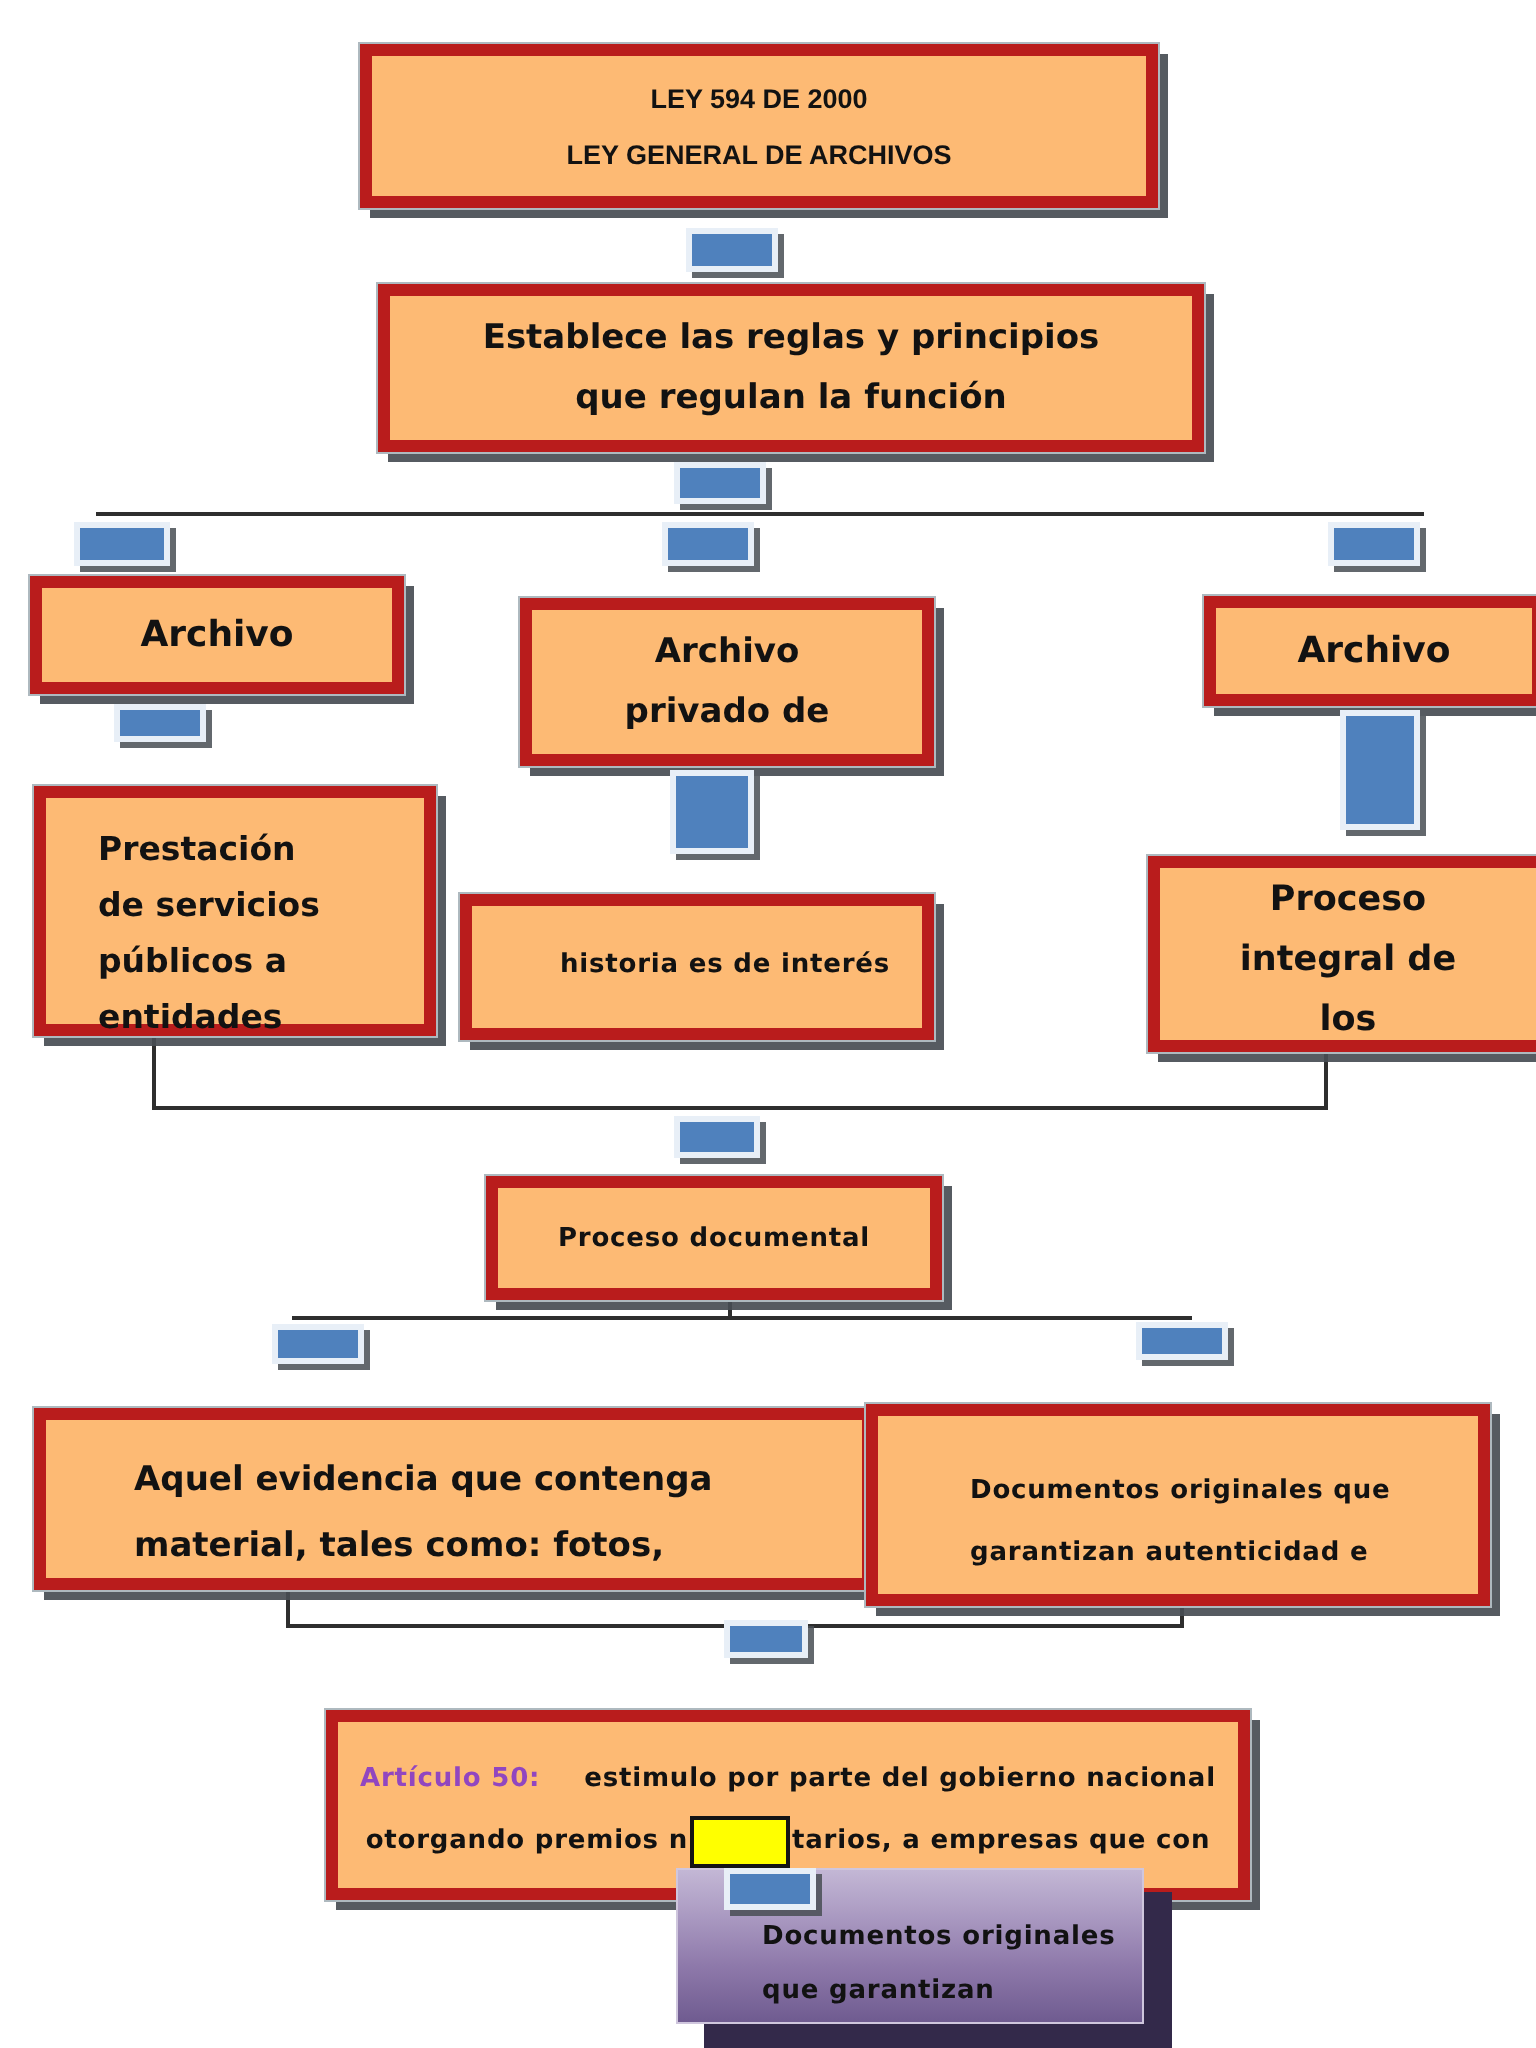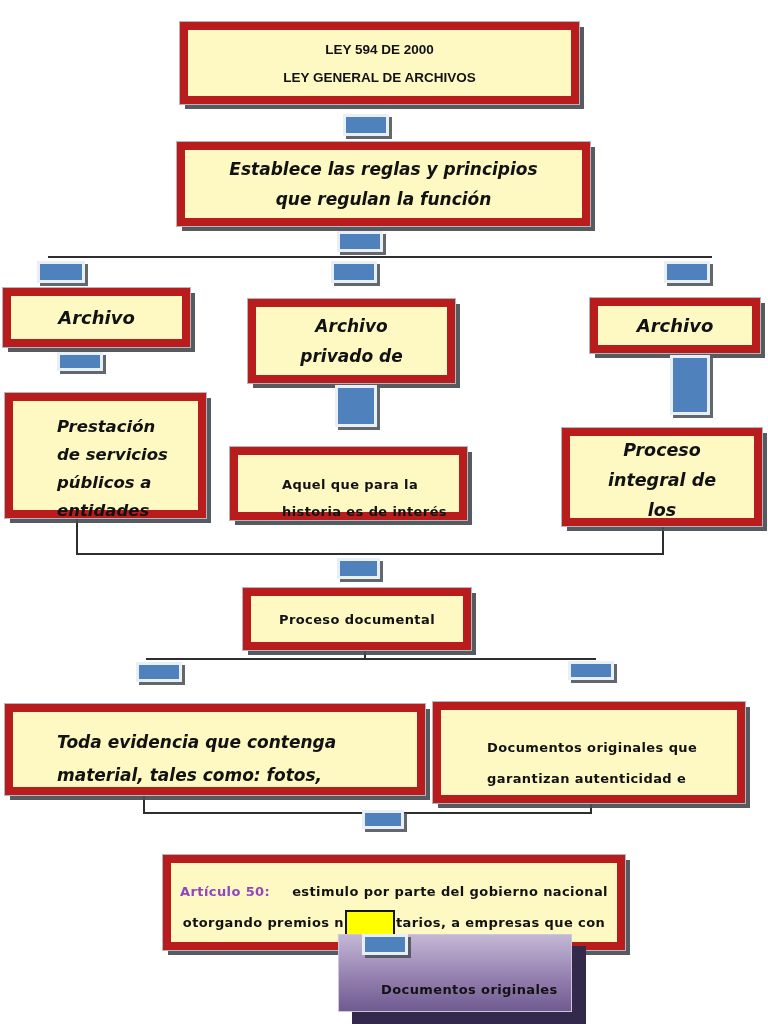--- a/index.html
+++ b/index.html
@@ -2,44 +2,44 @@
 <html><head>
 <meta charset="utf-8">
 <style>
   html,body{margin:0;padding:0;background:#fff;}
   #canvas{
     position:relative;width:768px;height:1024px;overflow:hidden;
     background:#ffffff;font-family:"DejaVu Sans",sans-serif;color:#121212;
   }
   
   .node{
-    position:absolute;background:#fef9c3;border:8px solid #b91c1c;
+    position:absolute;background:#fdba74;border:6px solid #b91c1c;
     outline:1px solid #aeb9bf;box-shadow:5px 5px 0 rgba(72,77,84,.92);
     box-sizing:border-box;z-index:2;
   }
   .center{display:flex;flex-direction:column;align-items:center;justify-content:center;text-align:center;}
-  .italicface{font-style:italic;font-weight:700;font-family:"DejaVu Sans",sans-serif;}
+  .italicface{font-weight:700;font-family:"DejaVu Sans",sans-serif;margin-left:12px;}
   .comicface{font-weight:700;font-family:"DejaVu Sans",sans-serif;letter-spacing:.4px;}
   
   .conn{
     position:absolute;background:#4F81BD;border:3px solid #E8EFF7;
     box-shadow:3px 3px 0 rgba(72,77,84,.85);box-sizing:content-box;z-index:3;
   }
   
   .hline,.vline{position:absolute;background:#2E2E2E;z-index:1;}
   .hline{height:2px;}
   .vline{width:2px;}
   .lh30 div{line-height:30px;}
   
   #node-title{left:180px;top:22px;width:399px;height:82px;font-family:"Liberation Sans",sans-serif;font-weight:700;font-size:13.5px;gap:13px;}
   #node-intro{left:177px;top:142px;width:413px;height:84px;font-size:17px;}
   #node-archivo-left{left:3px;top:288px;width:187px;height:59px;font-size:18px;}
   #node-archivo-center{left:248px;top:299px;width:207px;height:84px;font-size:17px;}
   #node-archivo-right{left:590px;top:298px;width:170px;height:55px;font-size:18px;}
-  #node-prestacion{left:5px;top:393px;width:201px;height:125px;font-size:16.5px;padding:12px 0 0 44px;box-sizing:border-box;}
+  #node-prestacion{left:5px;top:393px;width:201px;height:125px;font-size:16.5px;padding:12px 0 0 26px;box-sizing:border-box;}
   #node-prestacion div{line-height:28px;}
   #node-aquel{left:230px;top:447px;width:237px;height:73px;font-size:13px;padding:16px 0 0 44px;box-sizing:border-box;}
   #node-aquel div{line-height:27px;}
   #node-proceso{left:562px;top:428px;width:200px;height:98px;font-size:17.5px;padding-top:6px;box-sizing:border-box;}
   #node-soporte{left:243px;top:588px;width:228px;height:62px;font-size:13px;}
   #node-toda{left:5px;top:704px;width:420px;height:91px;font-size:17px;padding:14px 8px 0 44px;box-sizing:border-box;overflow:hidden;}
   #node-toda div{line-height:33px;white-space:nowrap;}
   #node-documentos{left:433px;top:702px;width:312px;height:101px;font-size:13px;padding:22px 8px 0 46px;box-sizing:border-box;overflow:hidden;}
   #node-documentos div{line-height:31px;}
   #node-articulo{left:163px;top:855px;width:462px;height:95px;font-size:13px;padding-top:13px;box-sizing:border-box;overflow:hidden;text-align:center;}
@@ -48,21 +48,21 @@
   #node-articulo .yellow-patch{display:inline-block;width:46px;height:22px;background:#FFFF00;border:2px solid #141414;margin:0 1px;vertical-align:middle;}
   #node-articulo .artline3{display:flex;justify-content:space-between;padding:0 12px 0 58px;line-height:31px;}
   
   #purple-note{
     position:absolute;left:338px;top:934px;width:234px;height:78px;z-index:4;
     background:linear-gradient(180deg,#C3B7D5 0%,#AC9CC3 28%,#8F7AAB 62%,#6F5B90 100%);
     border:1px solid #CFC6DD;box-shadow:14px 12px 0 #33294A;
     padding:20px 6px 0 42px;box-sizing:border-box;overflow:hidden;
     font-size:13px;color:#121212;
   }
-  #purple-note div{line-height:27px;margin-top:21px;}
+  #purple-note div{line-height:27px;}
   #conn-purple{z-index:5;}
 </style>
 </head>
 <body>
 
 <div id="canvas">
 
   <div class="hline" style="left:48px;top:256px;width:664px;"></div>
   <div class="vline" style="left:76px;top:518px;height:37px;"></div>
   <div class="vline" style="left:662px;top:526px;height:29px;"></div>
@@ -107,35 +107,34 @@
     <div>Archivo</div>
   </div>
 
   <div class="node italicface" id="node-prestacion">
     <div>Prestación</div>
     <div>de servicios</div>
     <div>públicos a</div>
     <div>entidades</div>
   </div>
   <div class="node comicface" id="node-aquel">
-    <div>Aquel que para la</div>
     <div>historia es de interés</div>
   </div>
   <div class="node center italicface lh30" id="node-proceso">
     <div>Proceso</div>
     <div>integral de</div>
     <div>los</div>
   </div>
 
   <div class="node center comicface" id="node-soporte">
     <div>Proceso documental</div>
   </div>
 
   <div class="node italicface" id="node-toda">
-    <div>Toda evidencia que contenga</div>
+    <div>Aquel evidencia que contenga</div>
     <div>material, tales como: fotos,</div>
     <div>grabaciones, los fílmicos, etc</div>
   </div>
   <div class="node comicface" id="node-documentos">
     <div>Documentos originales que</div>
     <div>garantizan autenticidad e</div>
     <div>integridad.</div>
   </div>
 
   <div class="node comicface" id="node-articulo">

